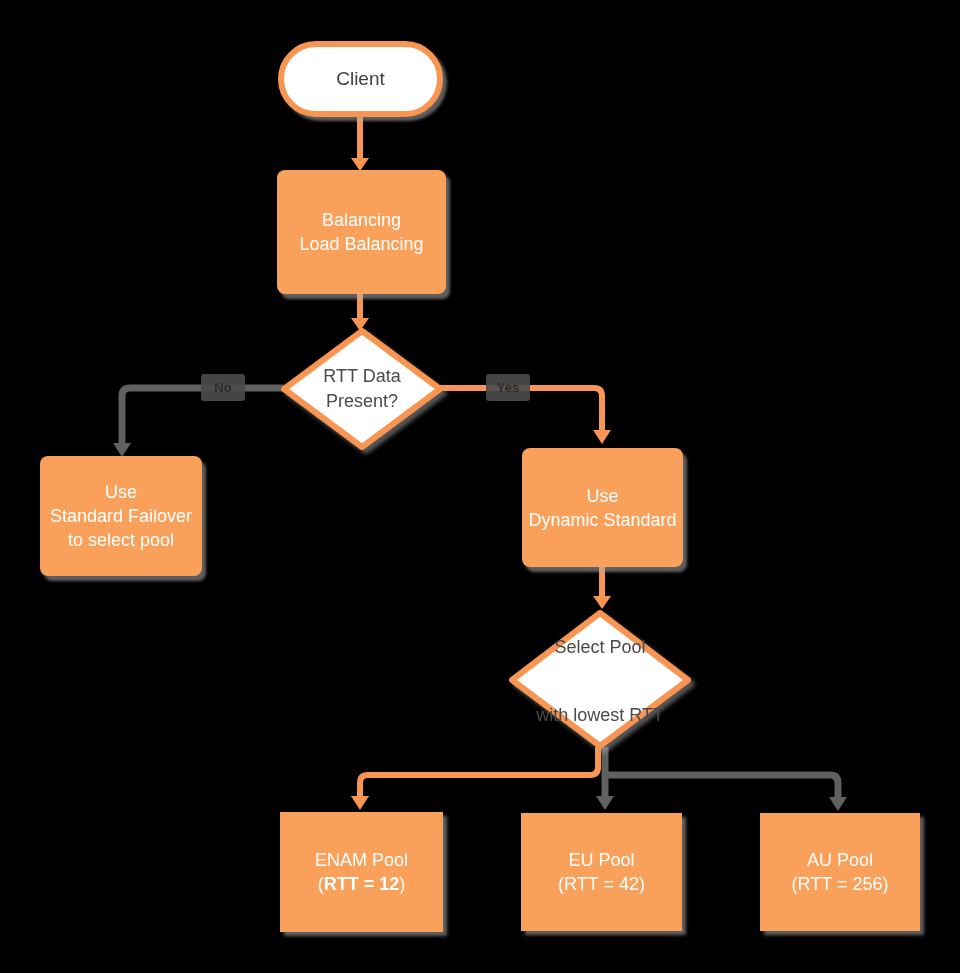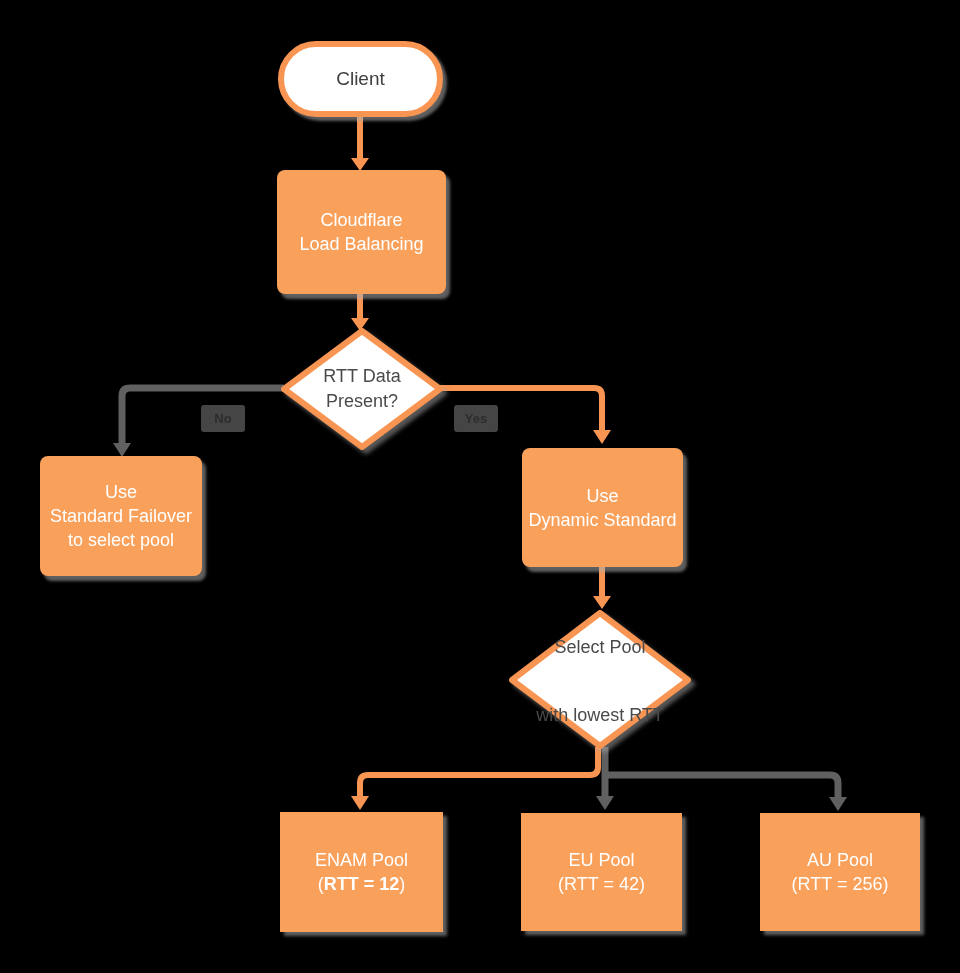--- a/index.html
+++ b/index.html
@@ -79,24 +79,23 @@
     position: absolute;
     display: flex;
     align-items: center;
     justify-content: center;
     width: 44px; height: 27px;
     background: rgba(75,75,75,0.92);
     color: #2d2d2d;
     font-size: 13px;
     font-weight: bold;
     border-radius: 3px;
-    margin-top: 31px;
   }
   .label-no  { left: 201px; top: 374px; }
-  .label-yes { left: 454px; top: 374px; }
+  .label-yes { left: 486px; top: 374px; }
   .bold { font-weight: bold; }
 </style>
 </head>
 <body>
 
 <div class="stage">
 
   <svg class="edges-svg" viewBox="0 0 960 973">
 
     <g stroke="#F89552" stroke-width="6" fill="none">
@@ -136,21 +135,21 @@
   </div>
   <div class="edge-label label-yes">
     <span>Yes</span>
   </div>
 
   <div class="node terminator">
     <span>Client</span>
   </div>
 
   <div class="node process proc-cloudflare">
-    <span>Cloudflare</span>
+    <span>Balancing</span>
     <span>Load Balancing</span>
   </div>
 
   <div class="diamond-text dt-rtt">
     <span>RTT Data</span>
     <span>Present?</span>
   </div>
 
   <div class="node process proc-failover">
     <span>Use</span>

